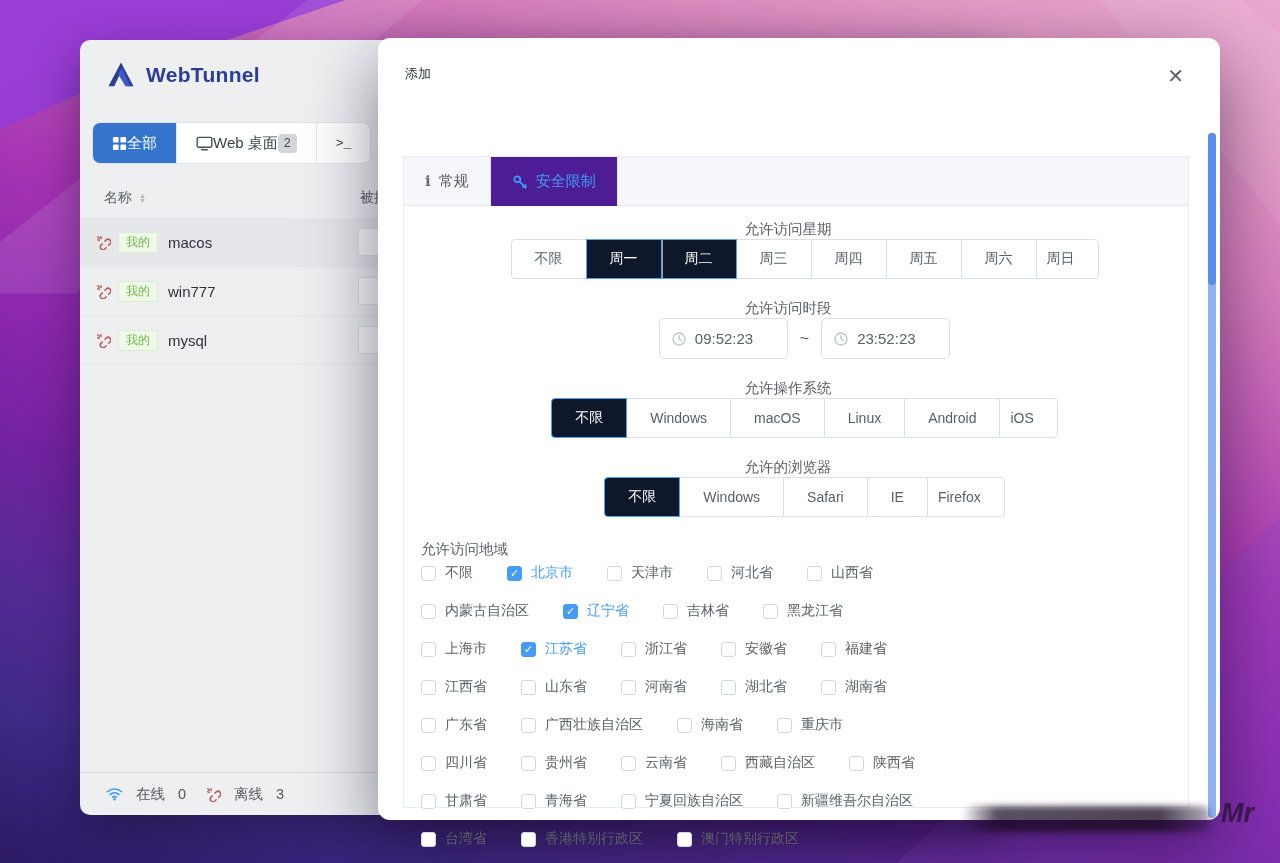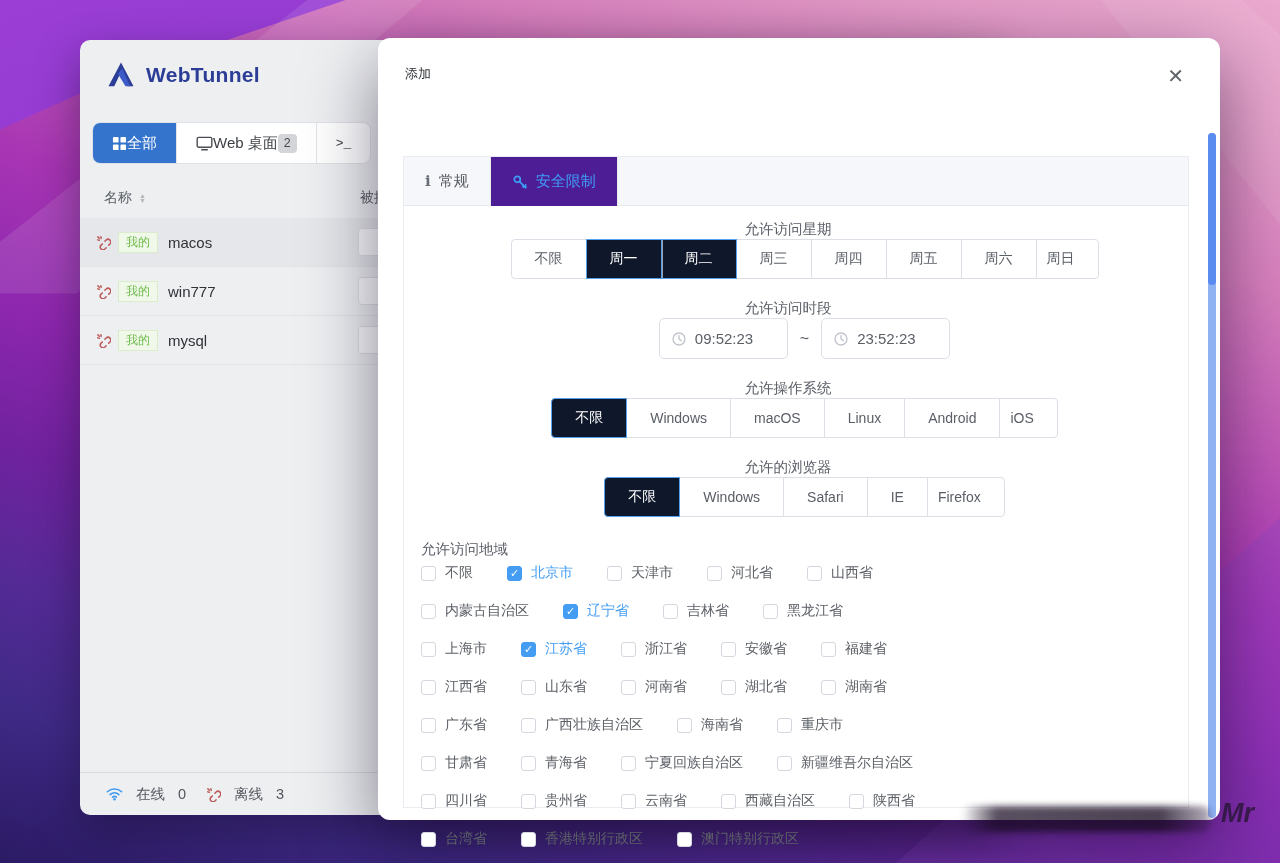--- a/index.html
+++ b/index.html
@@ -428,55 +428,55 @@
                   <span>海南省</span>
                 </span>
                 <span class="chk-item">
                   <span class="chk-box"></span>
                   <span>重庆市</span>
                 </span>
               </div>
               <div class="region-row">
                 <span class="chk-item">
                   <span class="chk-box"></span>
+                  <span>四川省</span>
+                </span>
+                <span class="chk-item">
+                  <span class="chk-box"></span>
+                  <span>贵州省</span>
+                </span>
+                <span class="chk-item">
+                  <span class="chk-box"></span>
+                  <span>云南省</span>
+                </span>
+                <span class="chk-item">
+                  <span class="chk-box"></span>
+                  <span>西藏自治区</span>
+                </span>
+                <span class="chk-item">
+                  <span class="chk-box"></span>
+                  <span>陕西省</span>
+                </span>
+              </div>
+              <div class="region-row">
+                <span class="chk-item">
+                  <span class="chk-box"></span>
                   <span>甘肃省</span>
                 </span>
                 <span class="chk-item">
                   <span class="chk-box"></span>
                   <span>青海省</span>
                 </span>
                 <span class="chk-item">
                   <span class="chk-box"></span>
                   <span>宁夏回族自治区</span>
                 </span>
                 <span class="chk-item">
                   <span class="chk-box"></span>
                   <span>新疆维吾尔自治区</span>
-                </span>
-              </div>
-              <div class="region-row">
-                <span class="chk-item">
-                  <span class="chk-box"></span>
-                  <span>四川省</span>
-                </span>
-                <span class="chk-item">
-                  <span class="chk-box"></span>
-                  <span>贵州省</span>
-                </span>
-                <span class="chk-item">
-                  <span class="chk-box"></span>
-                  <span>云南省</span>
-                </span>
-                <span class="chk-item">
-                  <span class="chk-box"></span>
-                  <span>西藏自治区</span>
-                </span>
-                <span class="chk-item">
-                  <span class="chk-box"></span>
-                  <span>陕西省</span>
                 </span>
               </div>
               <div class="region-row">
                 <span class="chk-item">
                   <span class="chk-box"></span>
                   <span>台湾省</span>
                 </span>
                 <span class="chk-item">
                   <span class="chk-box"></span>
                   <span>香港特别行政区</span>

